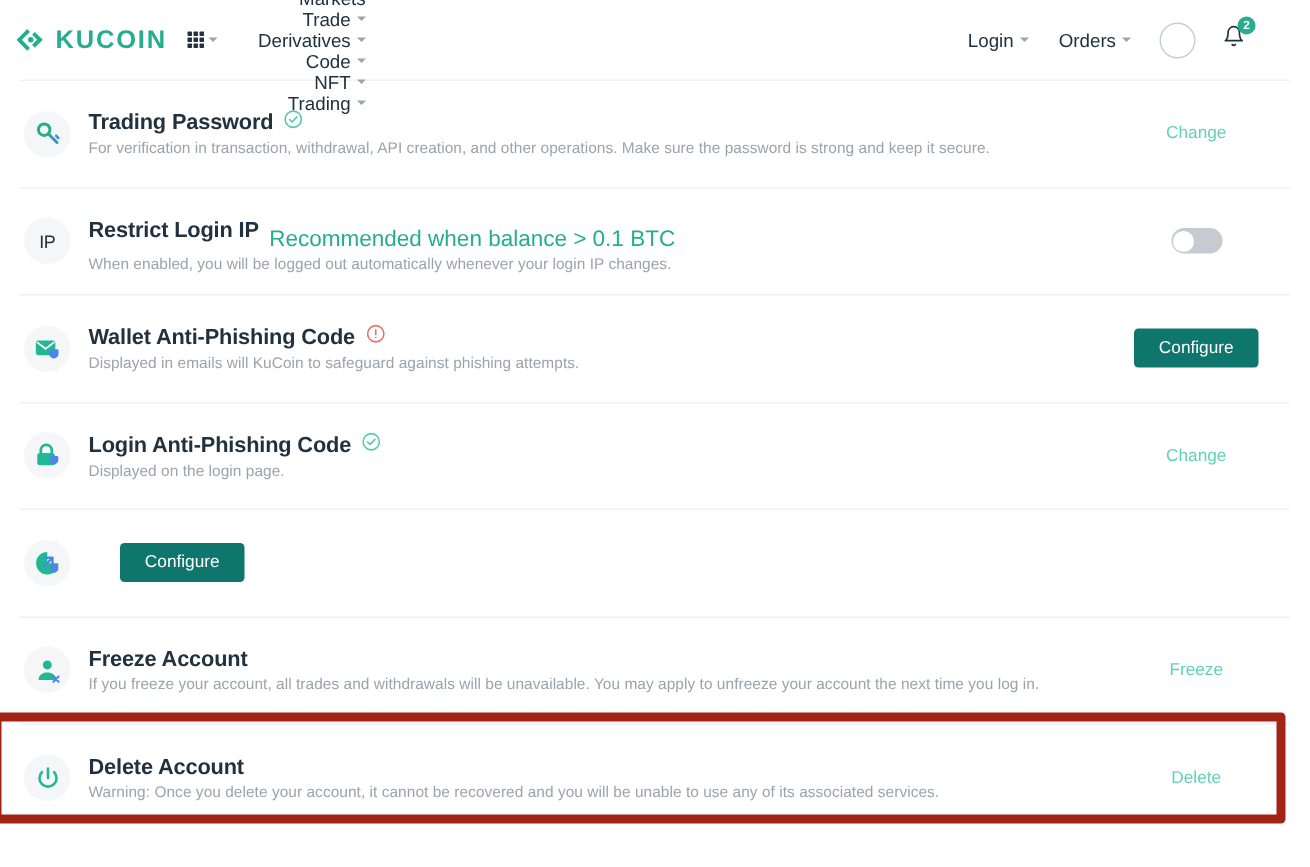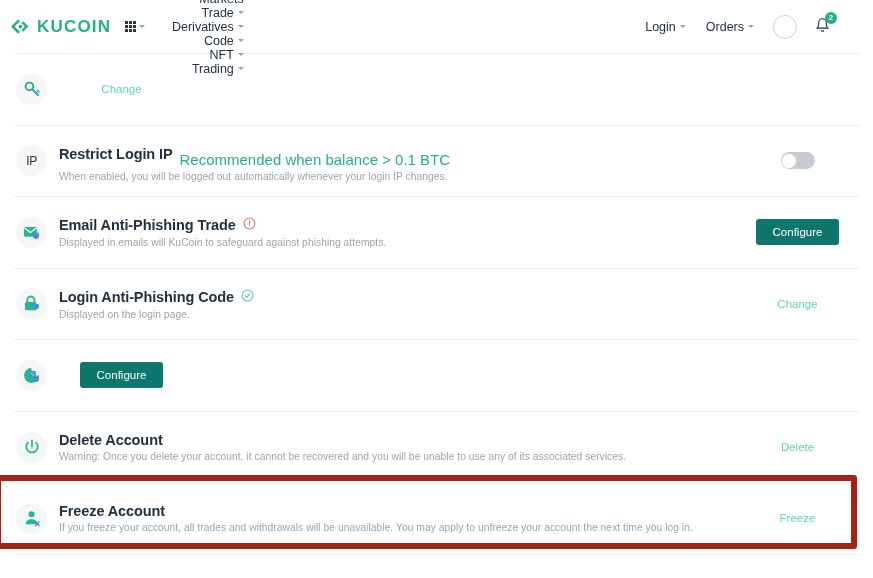--- a/index.html
+++ b/index.html
@@ -233,20 +233,32 @@
 <div class="content">
 
   <div class="row">
     <div class="row-icon">
       <svg width="18" height="18" viewBox="0 0 24 24">
         <circle cx="8.6" cy="8.6" r="5.1" fill="none" stroke="#24ae8f" stroke-width="2.6"></circle>
         <path d="M12.2 12.2 20 20" stroke="#24ae8f" stroke-width="2.6" stroke-linecap="round"></path>
         <path d="M16.6 16.6l1.8 1.8M19.2 14l2 2" stroke="#4e86e8" stroke-width="2.2" stroke-linecap="round"></path>
       </svg>
     </div>
+    <div class="row-body">
+      <div class="row-title-line">
+        <span class="row-title">Trading Password</span>
+        <span>
+          <svg width="13" height="13" viewBox="0 0 24 24" fill="none" stroke="#4fc9a6" stroke-width="1.9">
+            <circle cx="12" cy="12" r="10"></circle>
+              <path d="M7.5 12.3l3 3 6-6.2" stroke-linecap="round" stroke-linejoin="round"></path>
+          </svg>
+        </span>
+      </div>
+      <div class="row-desc">For verification in transaction, withdrawal, API creation, and other operations. Make sure the password is strong and keep it secure.</div>
+    </div>
     <div class="row-action">
       <span class="link-green">Change</span>
     </div>
   </div>
 
   <div class="row">
     <div class="row-icon ip-badge">IP</div>
     <div class="row-body">
       <div class="row-title-line">
         <span class="row-title">Restrict Login IP</span>
@@ -264,21 +276,21 @@
   <div class="row">
     <div class="row-icon">
       <svg width="19" height="19" viewBox="0 0 24 24">
         <rect x="2.4" y="5" width="16.4" height="12.4" rx="2" fill="#20b894"></rect>
         <path d="M3.6 6.6 10.6 12l7-5.4" fill="none" stroke="#fff" stroke-width="1.5" stroke-linecap="round" stroke-linejoin="round"></path>
         <path d="M14.9 12.4h5.4a1.2 1.2 0 0 1 1.2 1.2v3.1c0 2-2 3.2-3.9 3.8-1.9-.6-3.9-1.8-3.9-3.8v-3.1a1.2 1.2 0 0 1 1.2-1.2z" fill="#4e86e8"></path>
       </svg>
     </div>
     <div class="row-body">
       <div class="row-title-line">
-        <span class="row-title">Email Anti-Phishing Trade</span>
+        <span class="row-title">Wallet Anti-Phishing Code</span>
         <span>
           <svg width="13" height="13" viewBox="0 0 24 24" fill="none" stroke="#ef6b63" stroke-width="1.9">
             <circle cx="12" cy="12" r="10"></circle>
               <path d="M12 7v6.2" stroke-linecap="round"></path>
               <circle cx="12" cy="16.6" r="1" fill="#ef6b63" stroke="none"></circle>
           </svg>
         </span>
       </div>
       <div class="row-desc">Displayed in emails will KuCoin to safeguard against phishing attempts.</div>
     </div>
@@ -318,51 +330,51 @@
         <path d="M12 2.6a9.4 9.4 0 1 0 9.4 9.4h-9.4z" fill="#20b894"></path>
         <path d="M9.4 14.4 16 7.9M11.4 7.4h5v5" fill="none" stroke="#4e86e8" stroke-width="2" stroke-linecap="round" stroke-linejoin="round"></path>
         <path d="M15.6 13.2h4.6a1.1 1.1 0 0 1 1.1 1.1v2.6c0 1.8-1.8 2.8-3.4 3.3-1.6-.5-3.4-1.5-3.4-3.3v-2.6a1.1 1.1 0 0 1 1.1-1.1z" fill="#4e86e8"></path>
       </svg>
     </div>
     <div class="row-action">
       <button class="btn-green">Configure</button>
     </div>
   </div>
 
-  <div class="row no-border">
-    <div class="row-icon">
-      <svg width="18" height="18" viewBox="0 0 24 24" fill="none" stroke="#20b894" stroke-width="2.3" stroke-linecap="round">
-        <path d="M12 3.2v8.4"></path>
-        <path d="M17.4 6.3a7.6 7.6 0 1 1-10.8 0"></path>
-      </svg>
-    </div>
-    <div class="row-body">
-      <div class="row-title-line">
-        <span class="row-title">Delete Account</span>
-      </div>
-      <div class="row-desc">Warning: Once you delete your account, it cannot be recovered and you will be unable to use any of its associated services.</div>
-    </div>
-    <div class="row-action">
-      <span class="link-green">Delete</span>
-    </div>
-  </div>
-
   <div class="row">
     <div class="row-icon">
       <svg width="18" height="18" viewBox="0 0 24 24">
         <circle cx="11.4" cy="7" r="4" fill="#20b894"></circle>
         <path d="M3.6 20.4c0-4.3 3.5-6.6 7.8-6.6s7.8 2.3 7.8 6.6z" fill="#20b894"></path>
         <path d="M16.8 17.4l4.6 4.6M21.4 17.4l-4.6 4.6" stroke="#4e86e8" stroke-width="1.9" stroke-linecap="round"></path>
       </svg>
     </div>
     <div class="row-body">
       <div class="row-title-line">
         <span class="row-title">Freeze Account</span>
       </div>
       <div class="row-desc">If you freeze your account, all trades and withdrawals will be unavailable. You may apply to unfreeze your account the next time you log in.</div>
     </div>
     <div class="row-action">
       <span class="link-green">Freeze</span>
     </div>
   </div>
 
+  <div class="row no-border">
+    <div class="row-icon">
+      <svg width="18" height="18" viewBox="0 0 24 24" fill="none" stroke="#20b894" stroke-width="2.3" stroke-linecap="round">
+        <path d="M12 3.2v8.4"></path>
+        <path d="M17.4 6.3a7.6 7.6 0 1 1-10.8 0"></path>
+      </svg>
+    </div>
+    <div class="row-body">
+      <div class="row-title-line">
+        <span class="row-title">Delete Account</span>
+      </div>
+      <div class="row-desc">Warning: Once you delete your account, it cannot be recovered and you will be unable to use any of its associated services.</div>
+    </div>
+    <div class="row-action">
+      <span class="link-green">Delete</span>
+    </div>
+  </div>
+
   <div class="annot" style="left: -5px; top: 421px; width: 862px; height: 74px; border-color: rgb(164, 35, 23);"></div>
 </div>
 
 </body></html>

